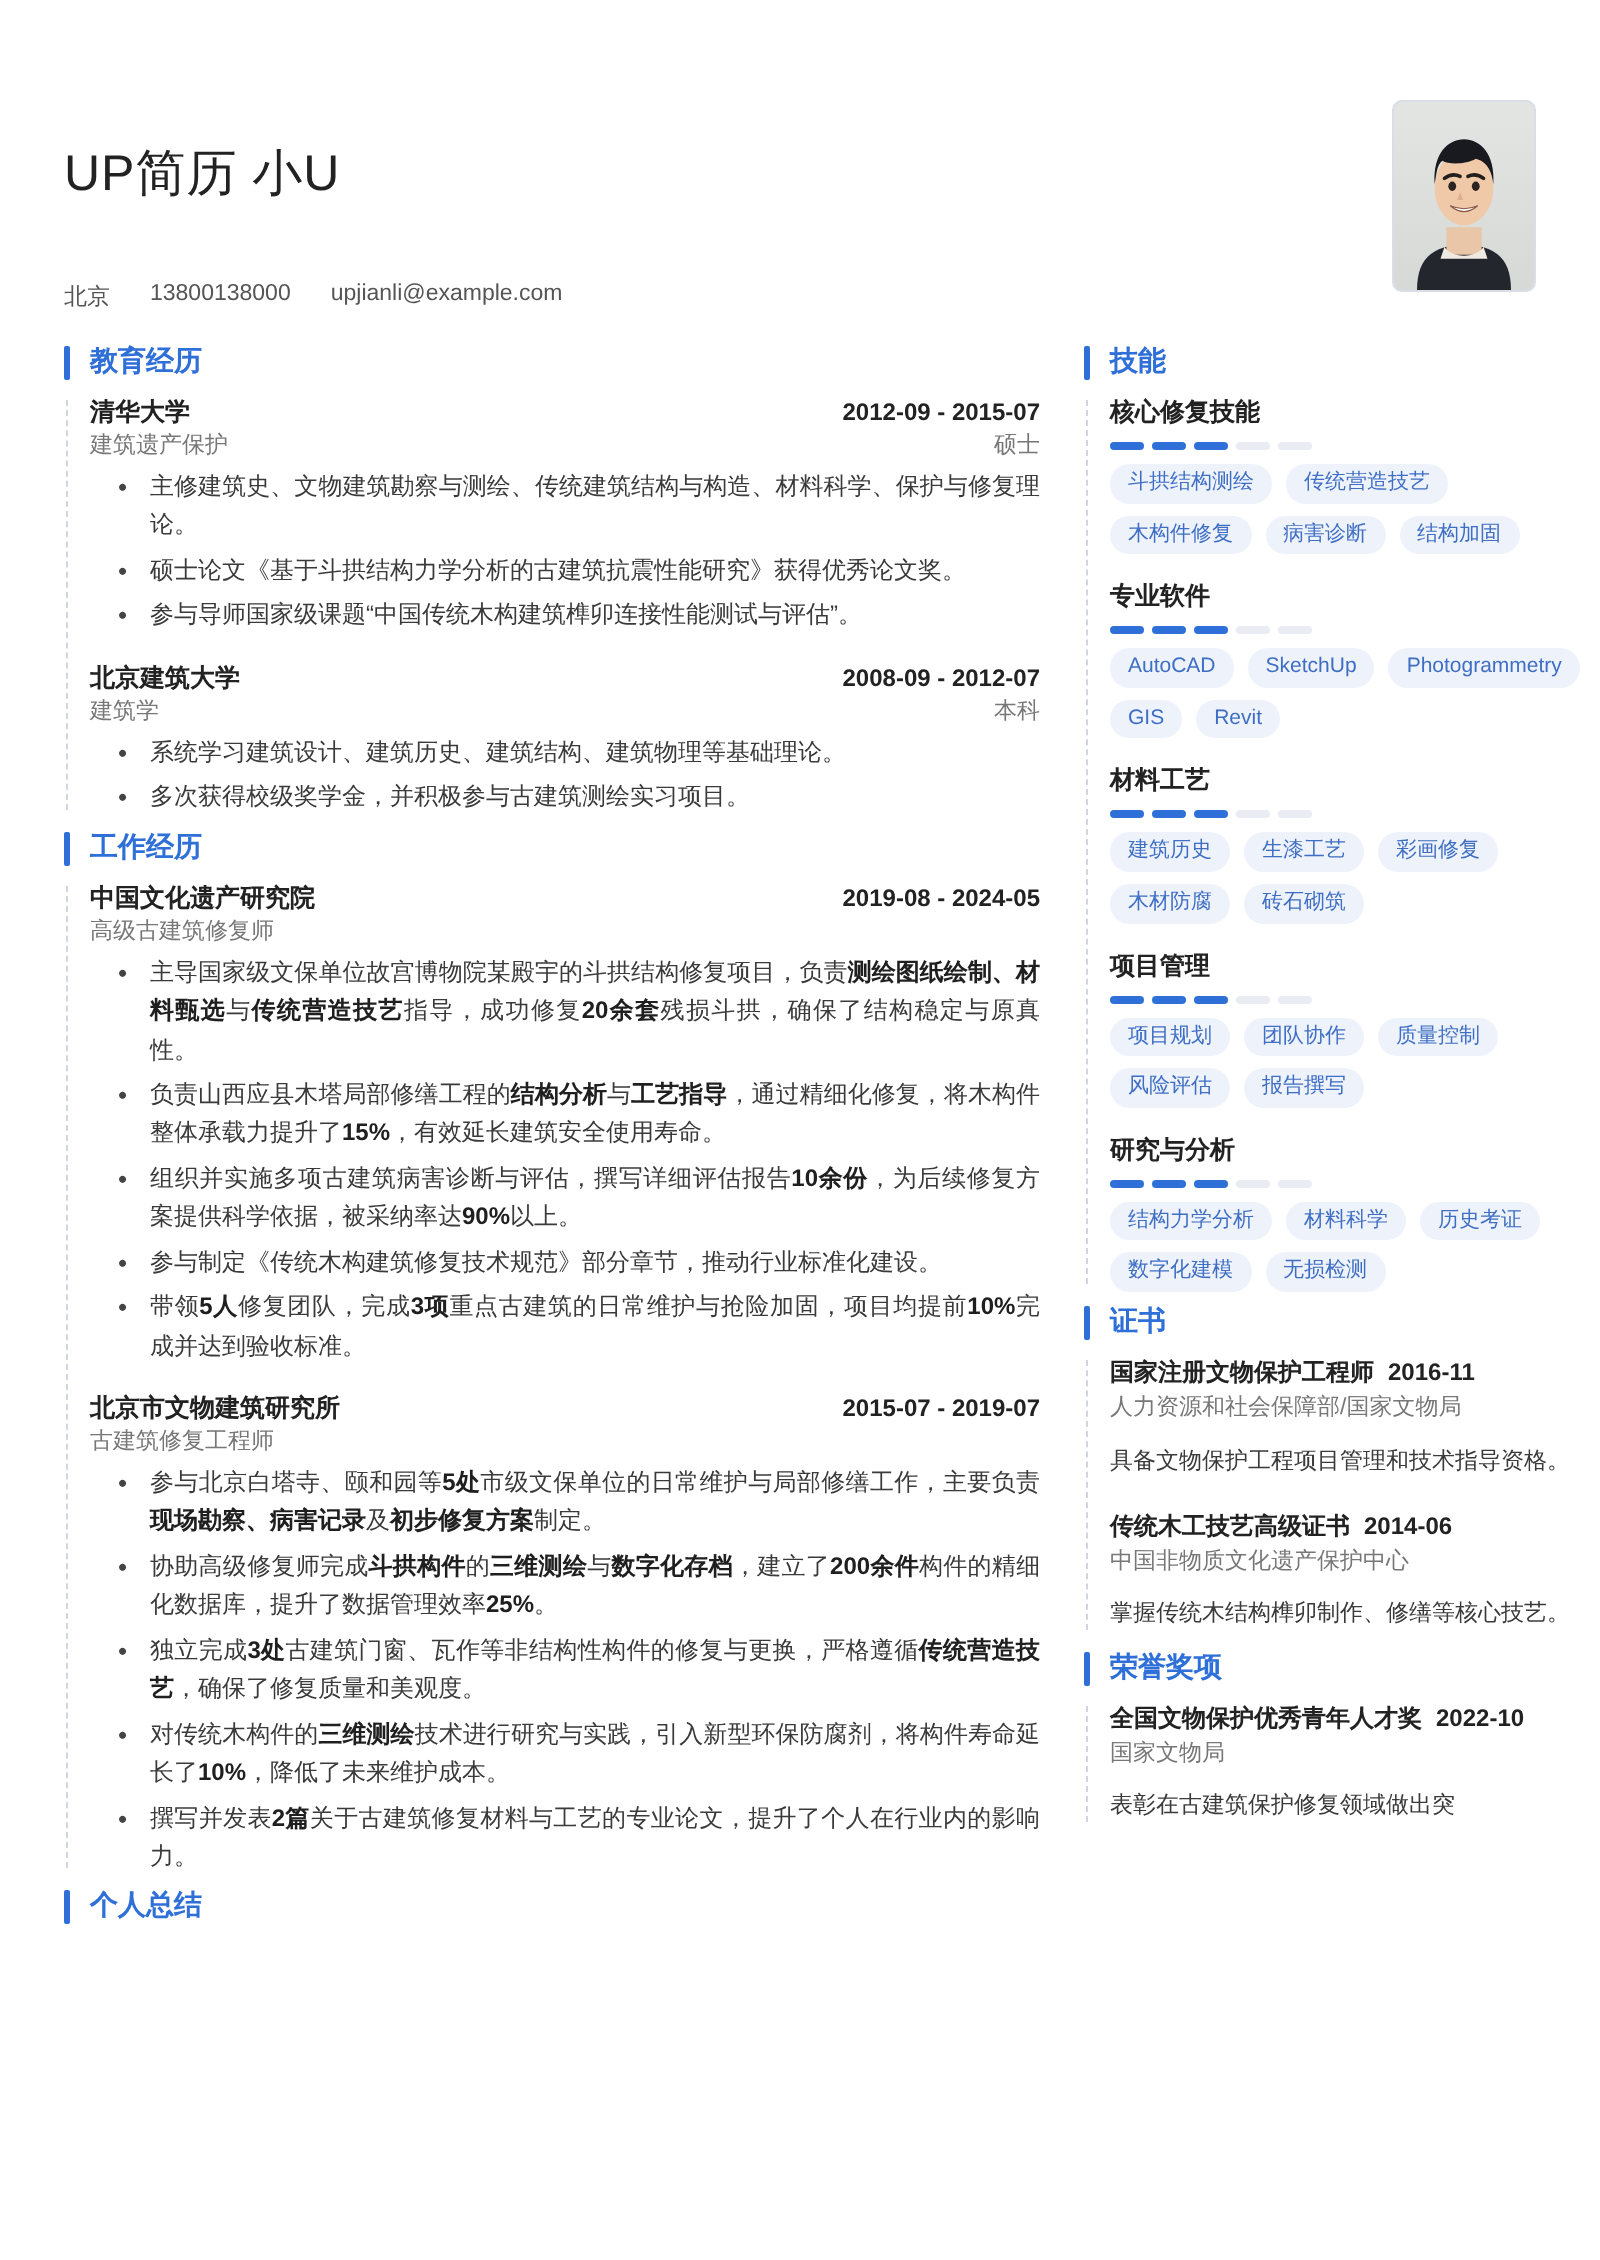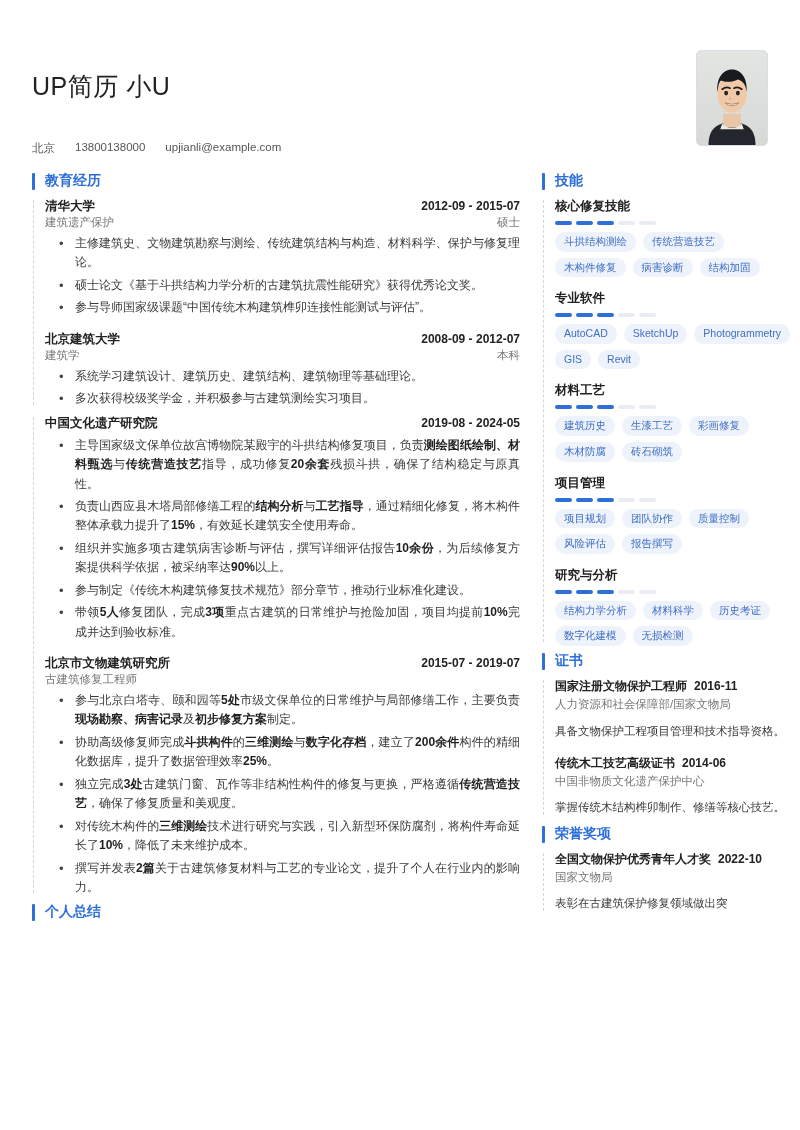--- a/index.html
+++ b/index.html
@@ -161,25 +161,32 @@
               </div>
               <ul class="bullets">
                 <li>系统学习建筑设计、建筑历史、建筑结构、建筑物理等基础理论。</li>
                 <li>多次获得校级奖学金，并积极参与古建筑测绘实习项目。</li>
               </ul>
             </div>
           </div>
       </div>
 
       <div class="section">
+        <div class="sec-head">
+          <div class="sec-title">工作经历</div>
+        </div>
         <div class="sec-body">
             <div class="entry">
               <div class="entry-row">
                 <div class="entry-org">中国文化遗产研究院</div>
                 <div class="entry-date">2019-08 - 2024-05</div>
+              </div>
+              <div class="entry-row">
+                <div class="entry-sub">高级古建筑修复师</div>
+                <div class="entry-meta"></div>
               </div>
               <ul class="bullets">
                 <li>主导国家级文保单位故宫博物院某殿宇的斗拱结构修复项目，负责<b>测绘图纸绘制、材料甄选</b>与<b>传统营造技艺</b>指导，成功修复<b>20余套</b>残损斗拱，确保了结构稳定与原真性。</li>
                 <li>负责山西应县木塔局部修缮工程的<b>结构分析</b>与<b>工艺指导</b>，通过精细化修复，将木构件整体承载力提升了<b>15%</b>，有效延长建筑安全使用寿命。</li>
                 <li>组织并实施多项古建筑病害诊断与评估，撰写详细评估报告<b>10余份</b>，为后续修复方案提供科学依据，被采纳率达<b>90%</b>以上。</li>
                 <li>参与制定《传统木构建筑修复技术规范》部分章节，推动行业标准化建设。</li>
                 <li>带领<b>5人</b>修复团队，完成<b>3项</b>重点古建筑的日常维护与抢险加固，项目均提前<b>10%</b>完成并达到验收标准。</li>
               </ul>
             </div>
             <div class="entry">

